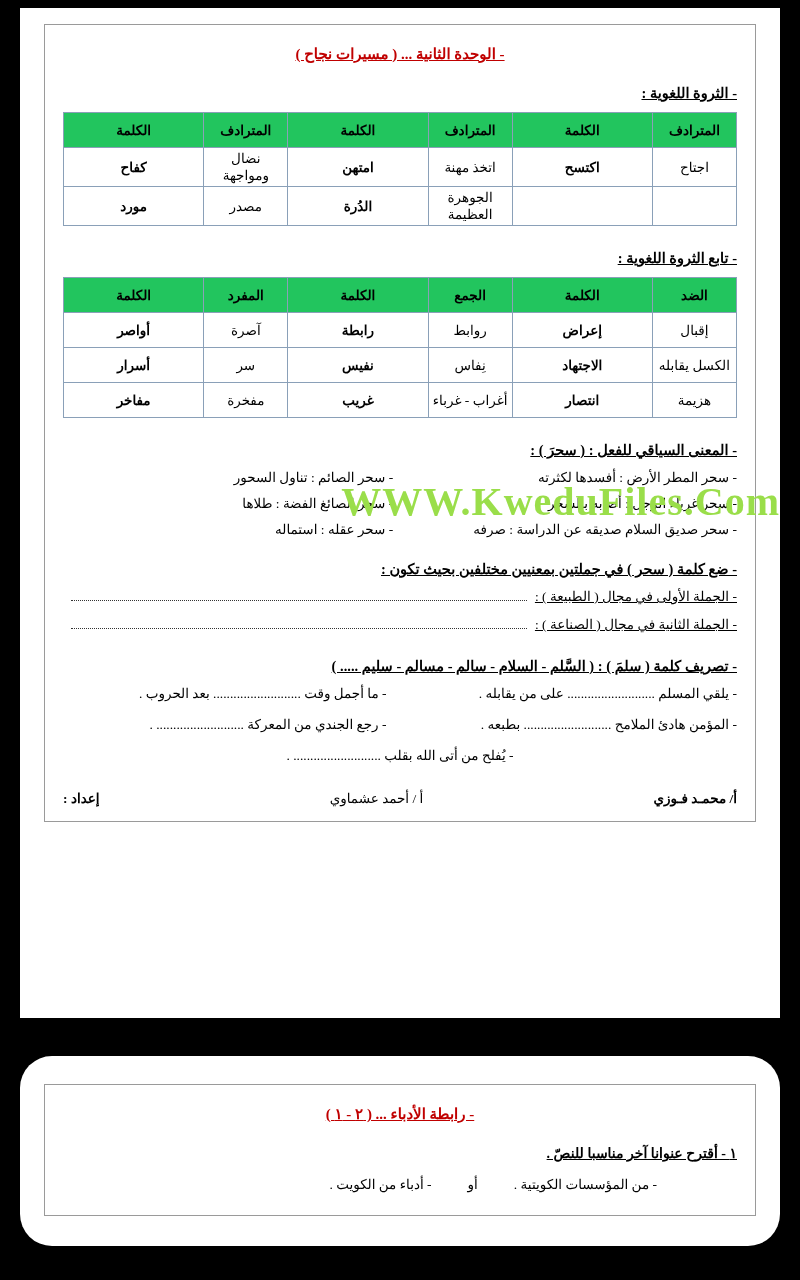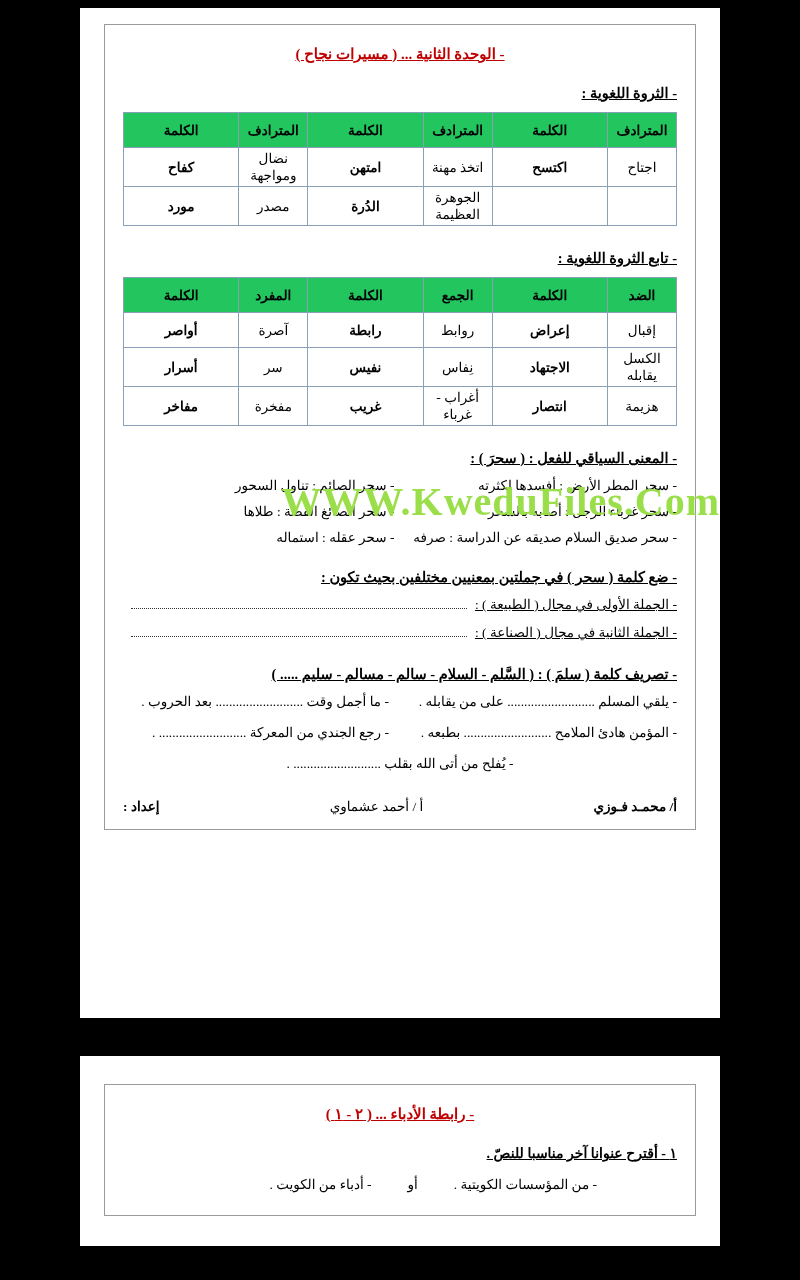--- a/index.html
+++ b/index.html
@@ -8,36 +8,37 @@
     background: #000;
   }
   body {
     width: 800px;
     font-family: "Liberation Serif", "DejaVu Serif", serif;
     color: #000;
   }
   .page {
     position: relative;
     background: #fff;
-    width: 640px;
+    width: 760px;
     margin: 8px auto;
     box-sizing: border-box;
   }
   .page-1 {
     margin-top: 8px;
     padding: 16px 24px 14px 24px;
     min-height: 1010px;
   }
   .gap {
     height: 22px;
     background: #000;
   }
   .page-2 {
     padding: 28px 24px 4px 24px;
     min-height: 190px;
+    border-radius: 32px;
   }
   .frame {
     border: 1px solid #9a9a9a;
     box-sizing: border-box;
     padding: 14px 18px;
   }
 
   .doc-title {
     text-align: center;
     color: #c00000;

